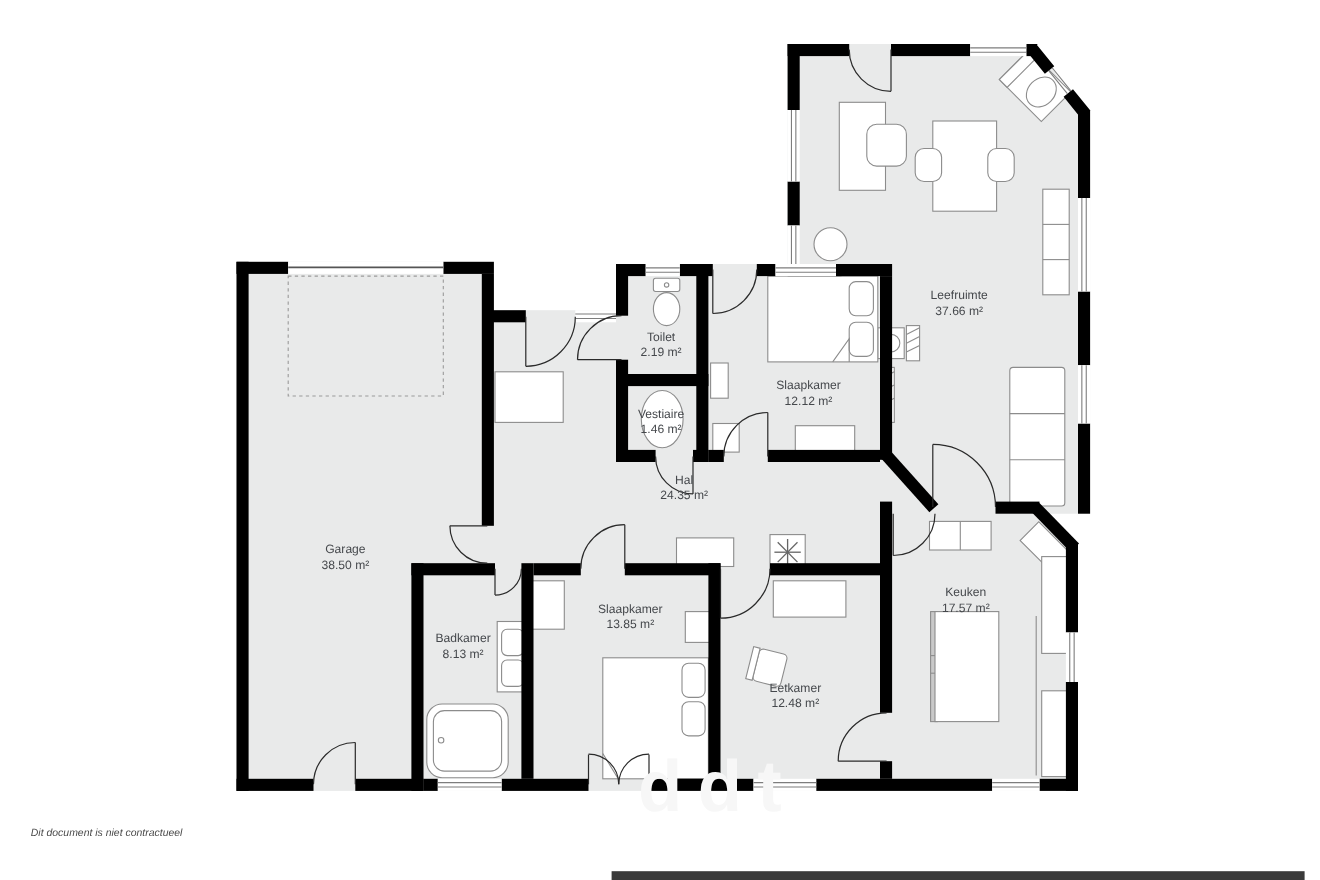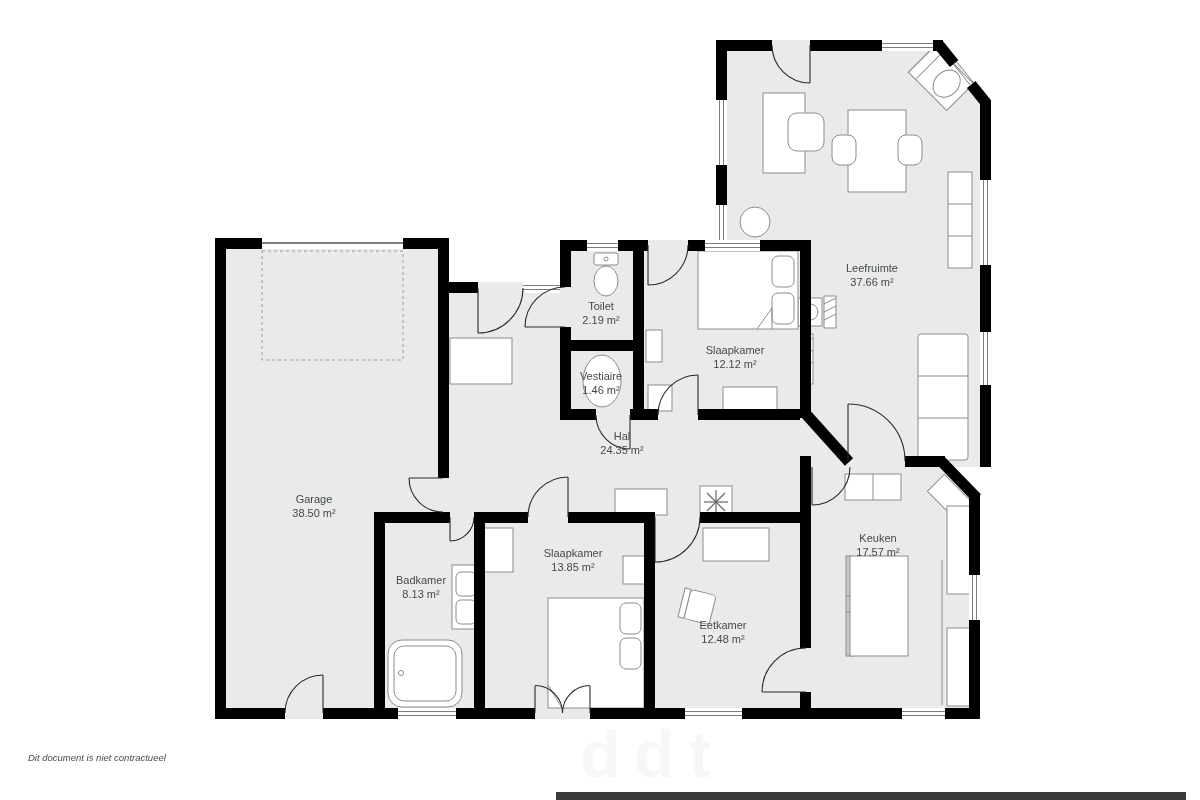--- a/index.html
+++ b/index.html
@@ -6,21 +6,21 @@
   #stage{position:relative;width:1200px;height:800px;background:#fff;overflow:hidden;
          font-family:"Liberation Sans",sans-serif;}
   svg text{font-family:"Liberation Sans",sans-serif;fill:#45484c;font-size:11px;}
   .furn{fill:#ffffff;stroke:#8c8c8c;stroke-width:1;}
   .furnln{stroke:#8c8c8c;stroke-width:1;fill:none;}
   .win{stroke:#7d7d7d;stroke-width:1;fill:none;}
   .winbg{fill:#ffffff;}
   .door{stroke:#2a2a2a;stroke-width:1.1;fill:none;}
   .wallpath{stroke:#000;fill:none;stroke-width:11;}
   #footer-note{position:absolute;left:28px;top:752px;font-size:9.5px;color:#4a4a4a;font-style:italic;}
-  #watermark{position:absolute;left:556px;top:716px;font-size:66px;font-weight:bold;
+  #watermark{position:absolute;left:556px;top:676px;font-size:66px;font-weight:bold;
              color:#f7f7f7;letter-spacing:14px;margin-left:24px;}
   #bottom-band{position:absolute;left:556px;top:792px;width:630px;height:8px;background:#3a3a3a;}
 </style>
 </head>
 <body>
 
 <div id="stage">
 <svg width="1200" height="800" viewBox="0 0 1200 800">
 
   <g fill="#e9eaea">

